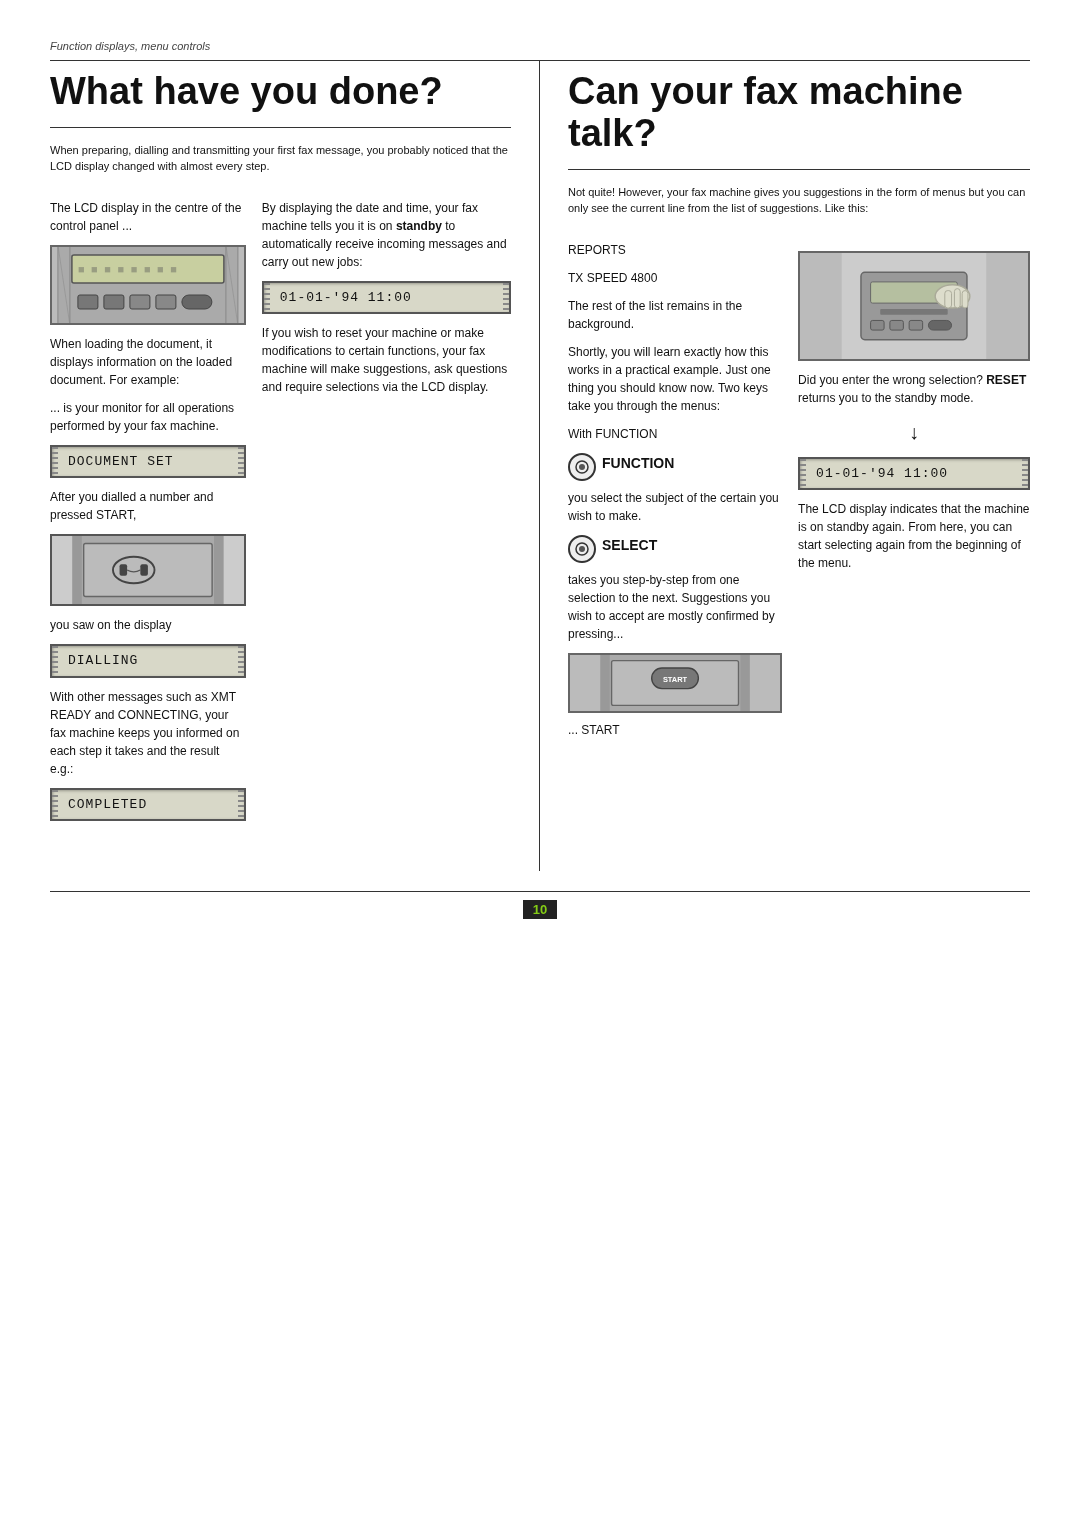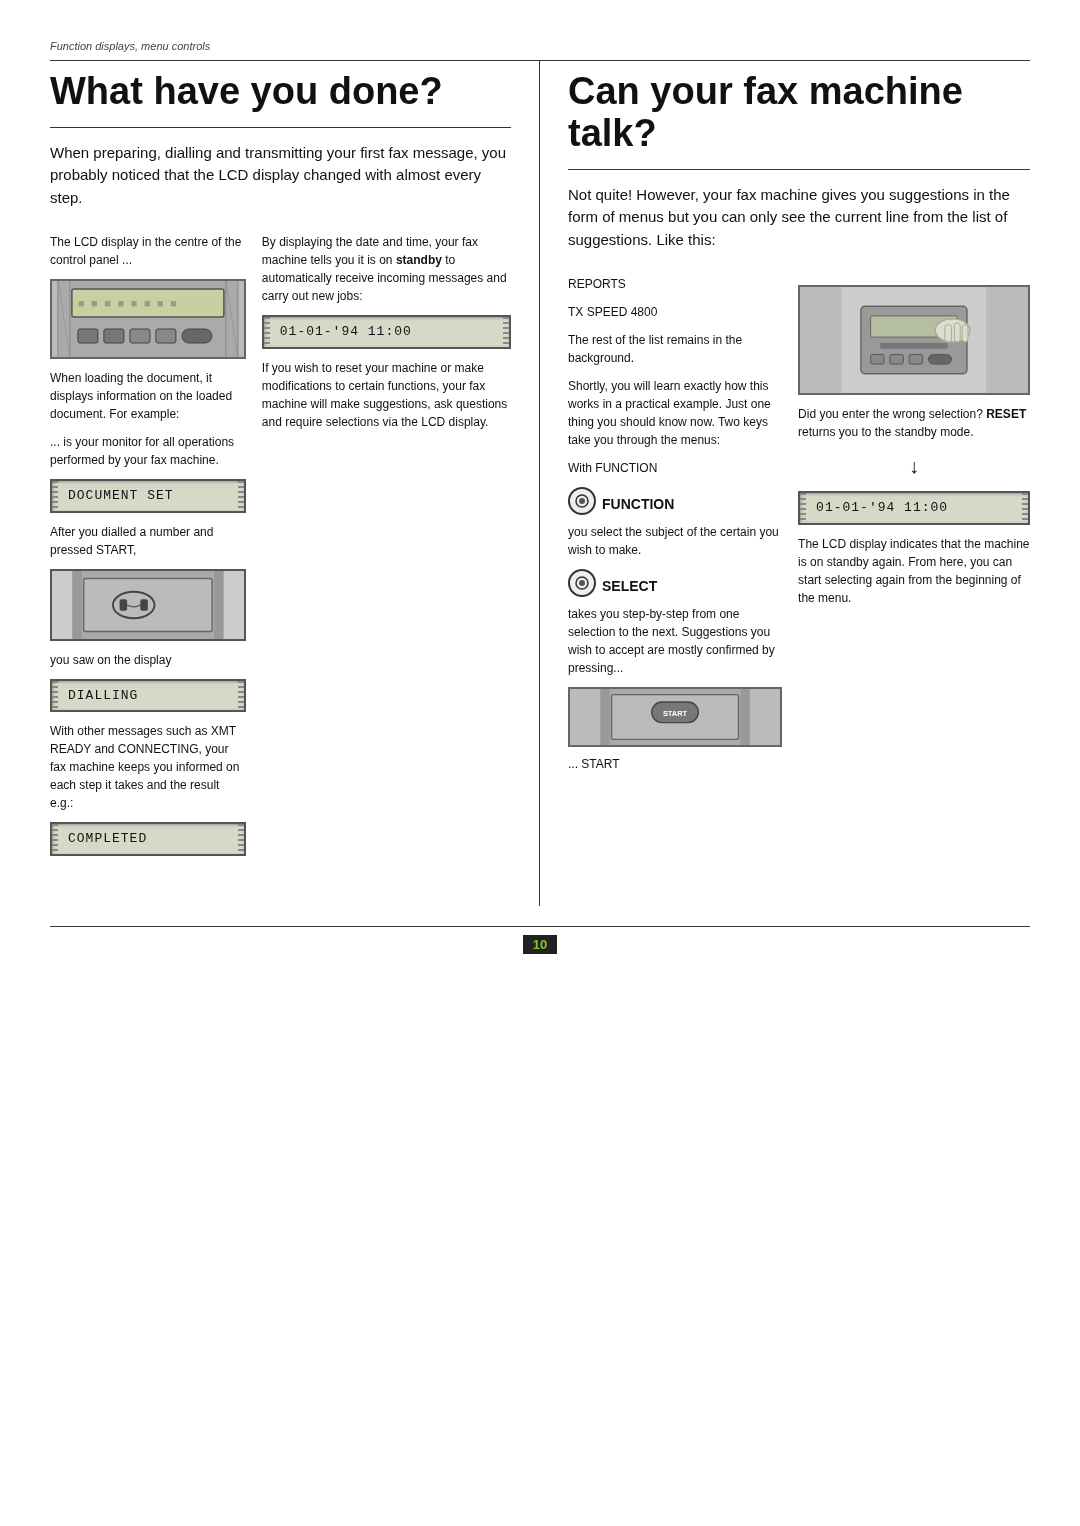--- a/index.html
+++ b/index.html
@@ -54,21 +54,21 @@
       margin-bottom: 14px;
       font-family: Arial, Helvetica, sans-serif;
     }
 
     .section-rule {
       border-top: 1.5px solid #333;
       margin-bottom: 14px;
     }
 
     .intro-text {
-      font-size: 15px;
+      font-size: 11px;
       line-height: 1.5;
       margin-bottom: 24px;
     }
 
     .sub-columns {
       display: flex;
       gap: 16px;
     }
 
     .sub-col-left {
@@ -176,21 +176,21 @@
     }
 
     .right-sub-right {
       width: 52%;
       font-size: 12px;
       line-height: 1.5;
     }
 
     .function-btn {
       display: flex;
-      align-items: flex-end;
+      align-items: flex-start;
       gap: 6px;
       margin: 8px 0;
     }
 
     .circle-icon {
       width: 28px;
       height: 28px;
       border-radius: 50%;
       border: 2px solid #333;
       display: flex;

